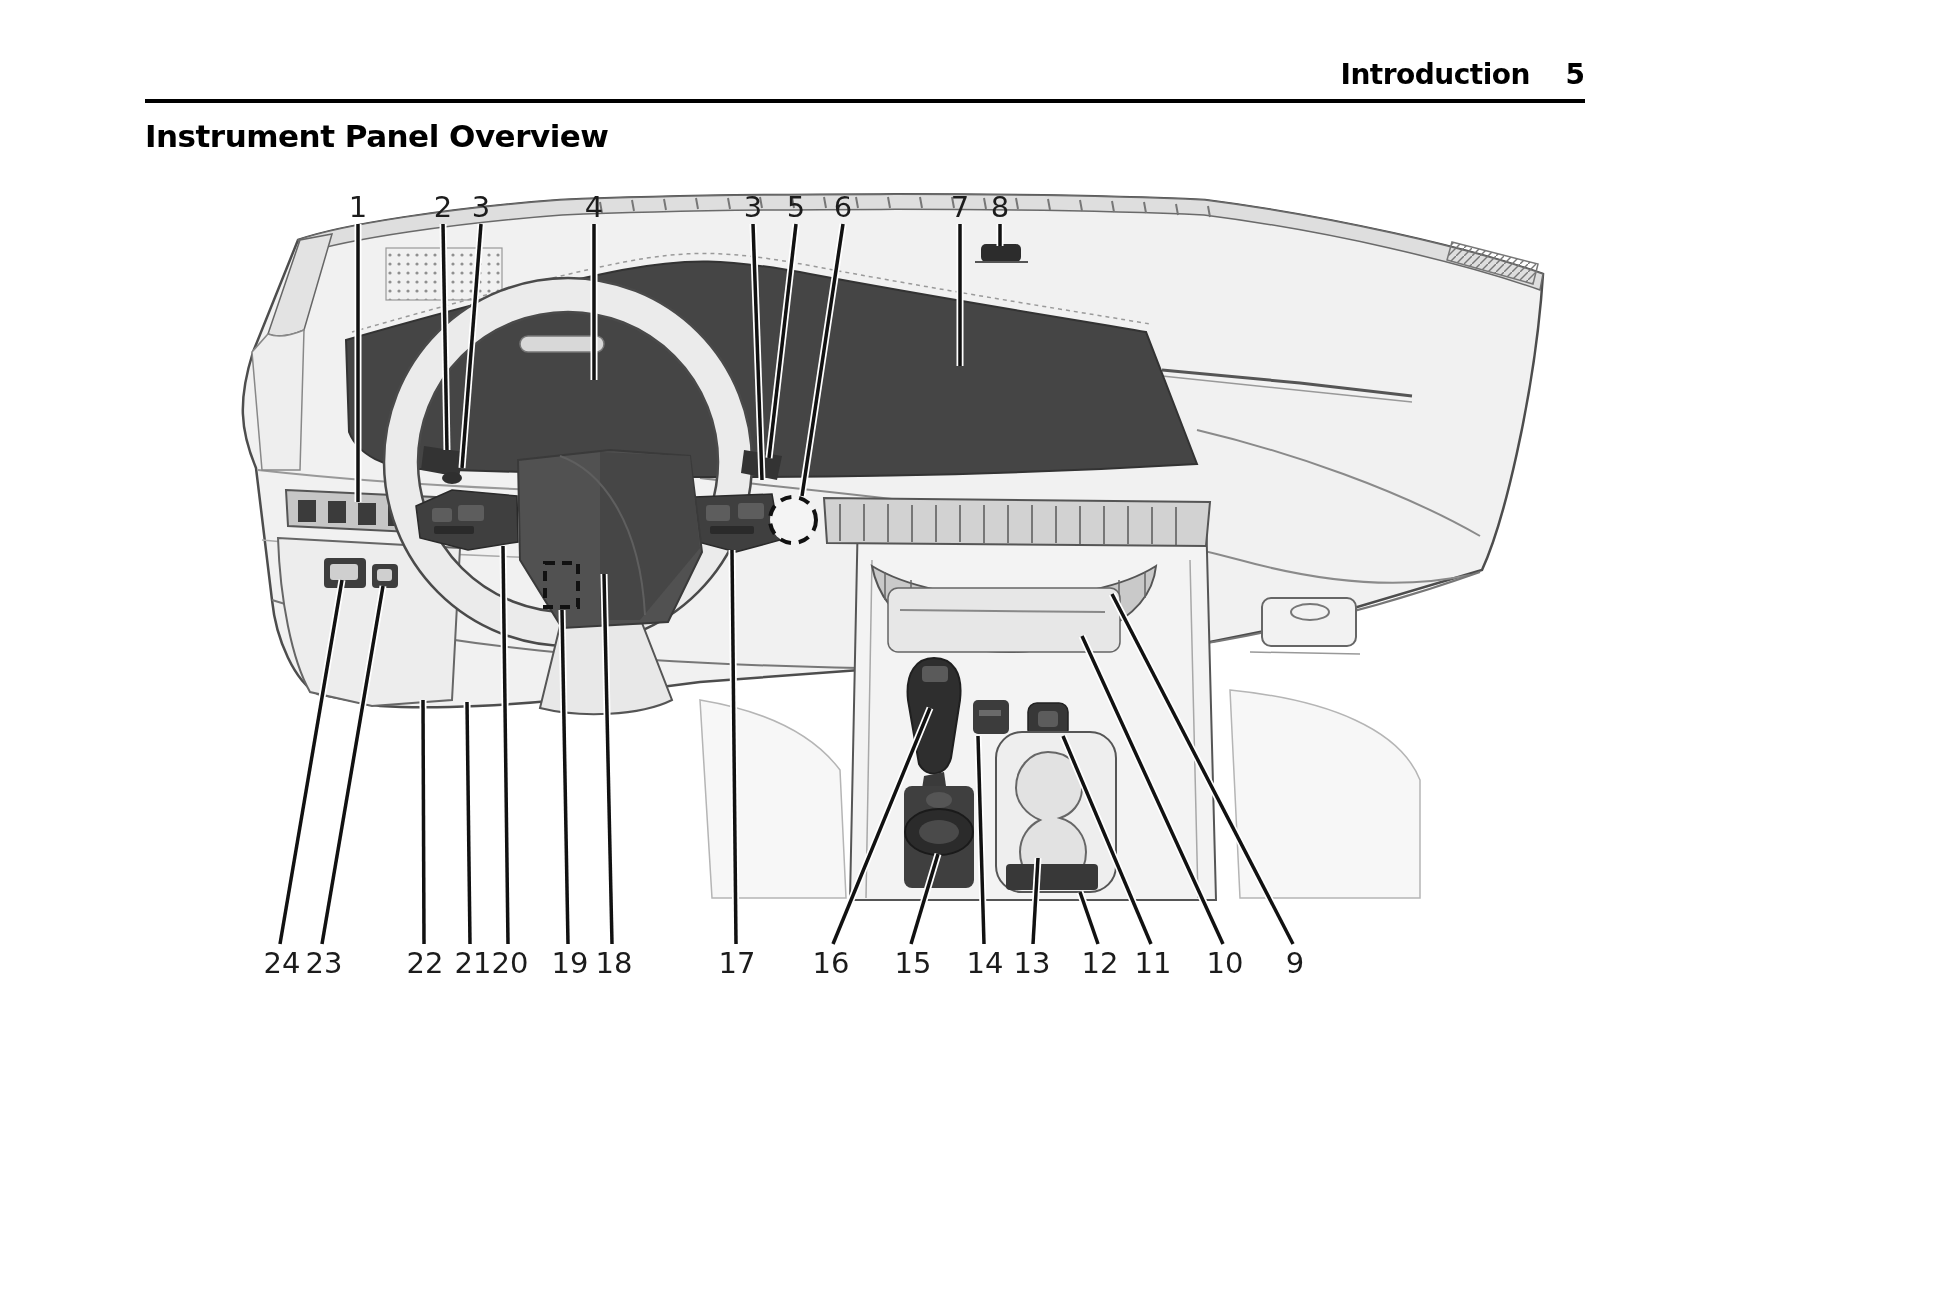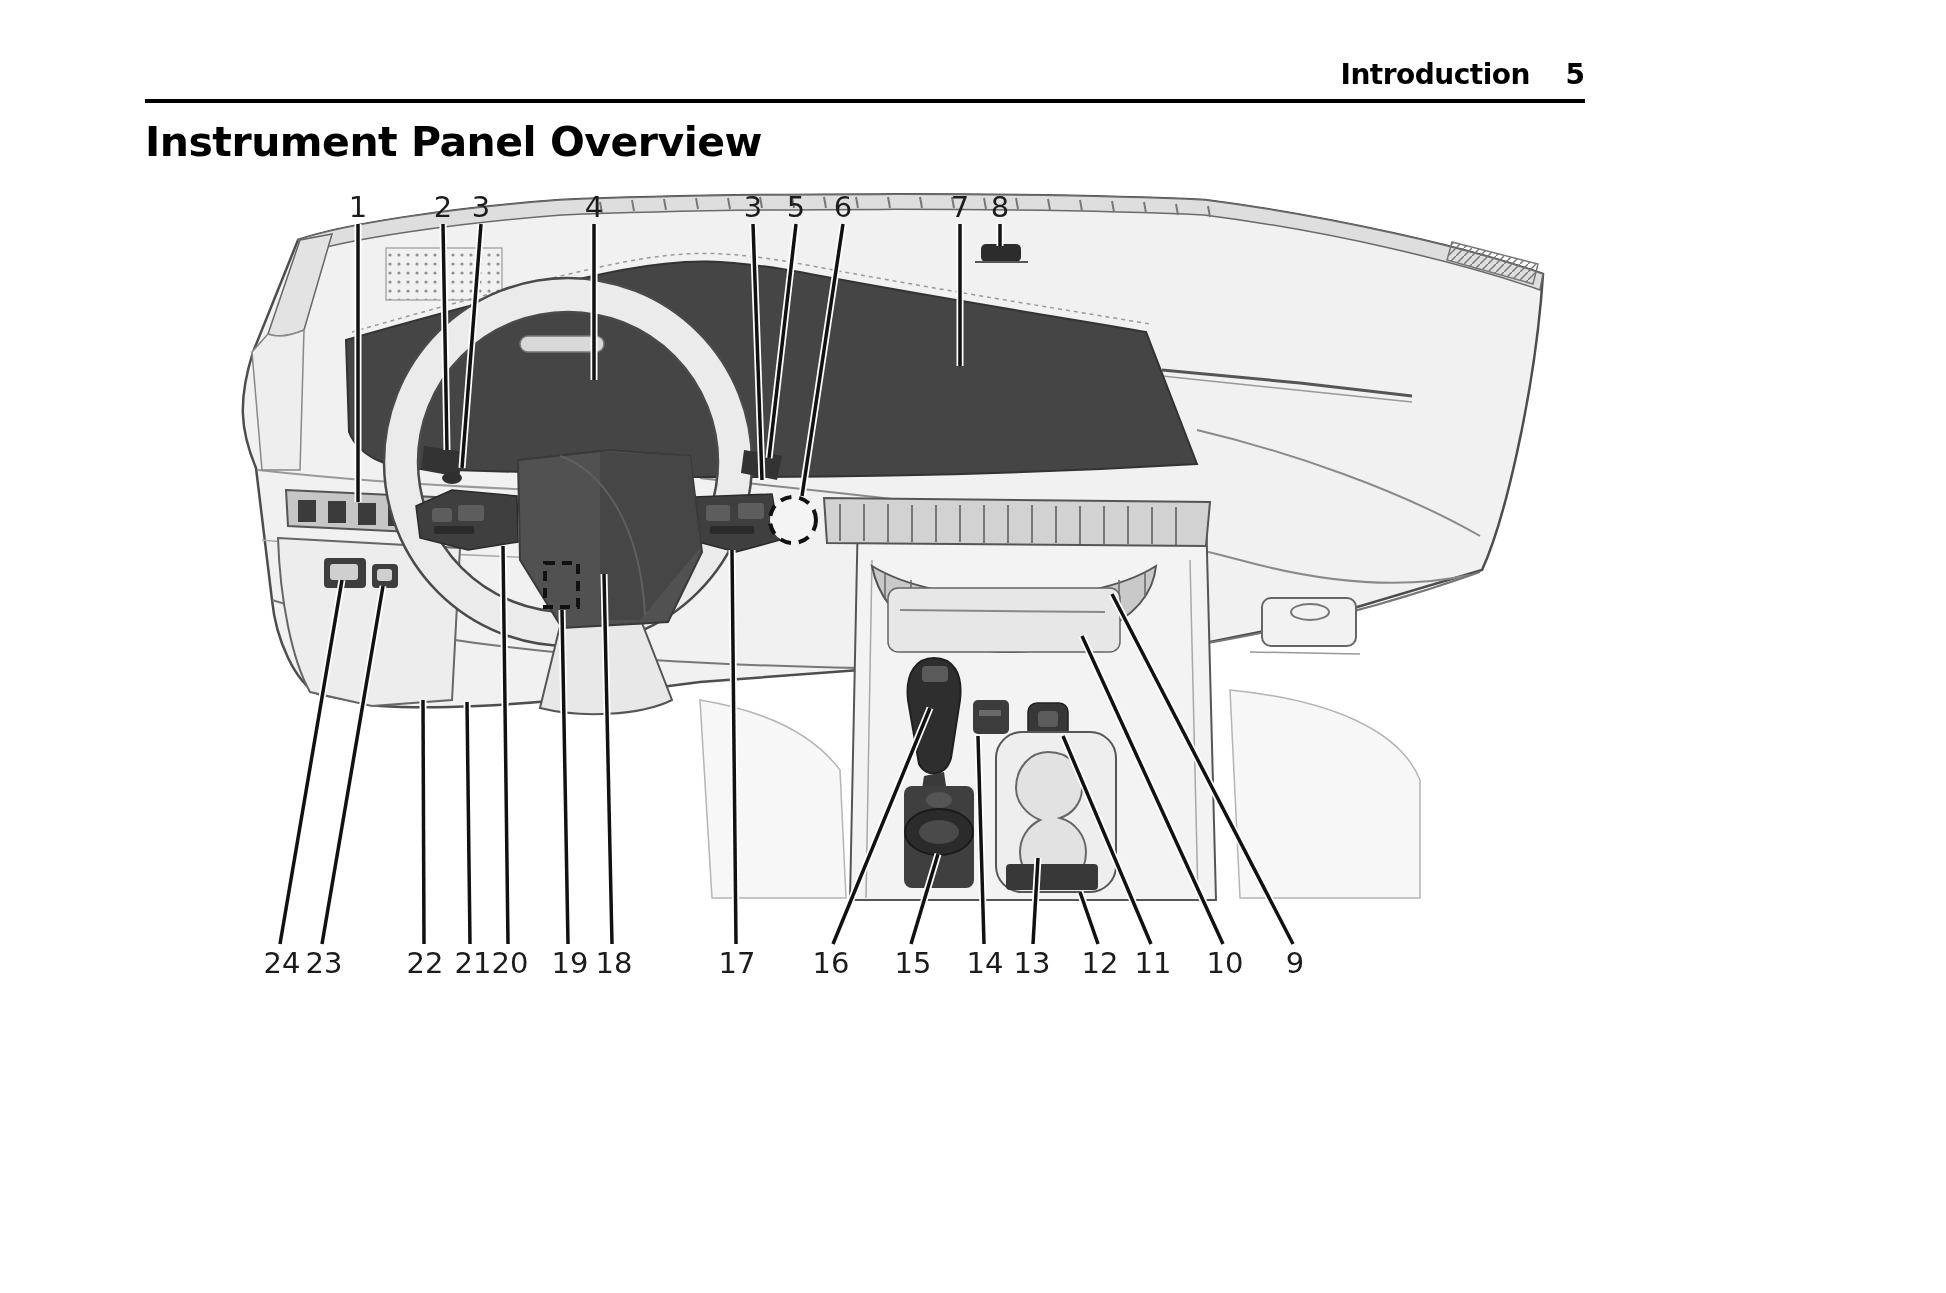--- a/index.html
+++ b/index.html
@@ -2,21 +2,21 @@
 <html><head>
 <meta charset="utf-8">
 <style>
   html,body{margin:0;padding:0;background:#ffffff;}
   .page{position:relative;width:1946px;height:1109px;background:#ffffff;overflow:hidden;
         font-family:"DejaVu Sans","Liberation Sans",sans-serif;color:#111;}
   .hdr-section{position:absolute;top:58px;right:416px;font-size:28px;font-weight:bold;
                letter-spacing:-0.5px;color:#000;}
   .hdr-page{position:absolute;top:58px;right:361px;font-size:28px;font-weight:bold;color:#000;}
   .hdr-rule{position:absolute;left:145px;top:99px;width:1440px;height:4px;background:#000;}
-  .doc-title{position:absolute;left:145px;top:118px;font-size:41px;font-weight:bold;
+  .doc-title{position:absolute;left:145px;top:118px;font-size:31px;font-weight:bold;
              letter-spacing:-0.5px;color:#000;}
   svg{position:absolute;left:0;top:0;}
   svg text{font-family:"DejaVu Sans","Liberation Sans",sans-serif;}
 </style>
 </head>
 <body>
 
 <div class="page">
 
   <span class="hdr-section">Introduction</span>

